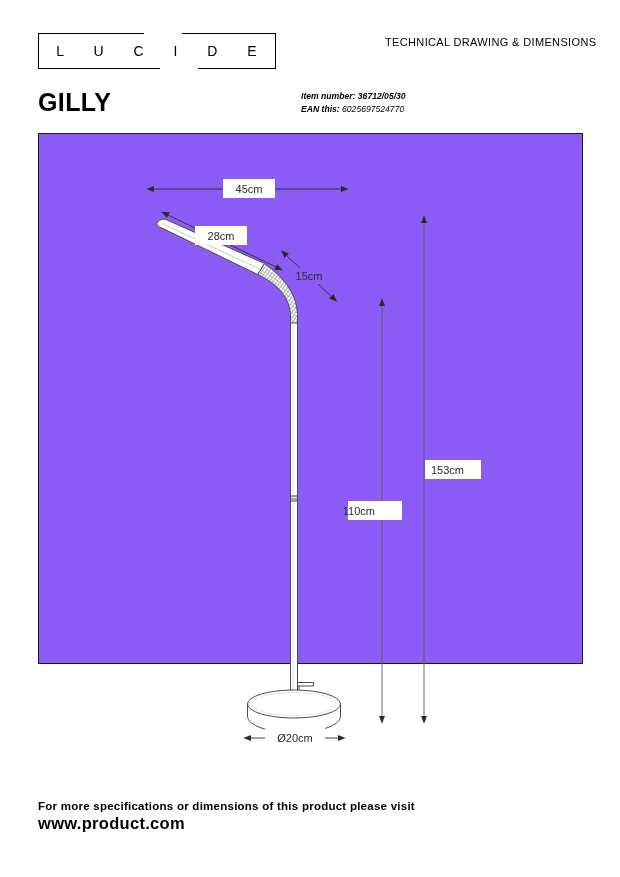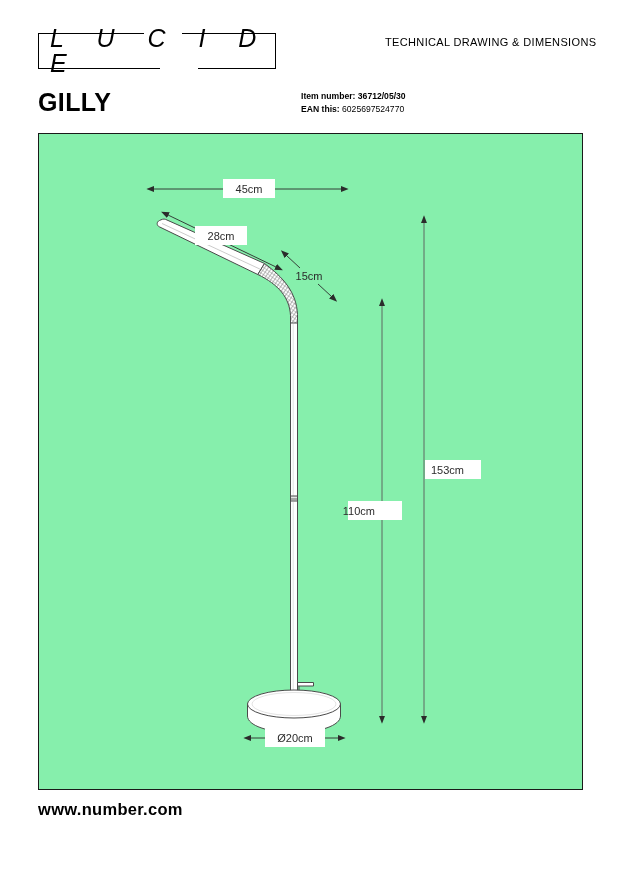--- a/index.html
+++ b/index.html
@@ -51,27 +51,26 @@
     border-left: 1.6px solid #000;
   }
   .logo-box .frame-left { left: 0; }
   .logo-box .frame-right { right: 0; }
   .logo-letters {
     position: absolute;
     left: 0; right: 0; top: 0; bottom: 0;
     display: flex;
     align-items: center;
     justify-content: center;
-    font-size: 25px;
+    font-size: 14px;
     letter-spacing: 13px;
     font-weight: 400;
     padding-left: 12px;
     box-sizing: border-box;
     line-height: 1;
-    font-style: italic;
   }
 
   .header-subtitle {
     position: absolute;
     left: 385px;
     top: 36px;
     font-size: 11px;
     letter-spacing: 0.35px;
     white-space: nowrap;
   }
@@ -85,36 +84,37 @@
     letter-spacing: 0.4px;
   }
 
   .meta {
     position: absolute;
     left: 301px;
     top: 90px;
     font-size: 8.6px;
     line-height: 12.5px;
     white-space: nowrap;
+    font-style: italic;
   }
   .meta .row { display: block; }
   .meta .k { font-weight: bold; }
   .meta .v { font-weight: bold; }
   .meta .v-light { font-weight: normal; }
 
   
   .drawing-frame {
     position: absolute;
     left: 38px;
     top: 133px;
     width: 545px;
-    height: 657px;
+    height: 531px;
     border: 1.3px solid #1a1a1a;
     box-sizing: border-box;
-    background: #86efac;
+    background: #8b5cf6;
   }
   .drawing-svg {
     position: absolute;
     left: 0;
     top: 0;
     width: 545px;
     height: 657px;
   }
 
   
@@ -239,14 +239,15 @@
 
     <g>
       <line x1="212" y1="604" x2="299" y2="604" stroke="#2b2b2b" stroke-width="0.9" marker-start="url(#arrL)" marker-end="url(#arrR)"></line>
       <rect x="226" y="594" width="60" height="19" fill="#ffffff"></rect>
       <text class="dim-text" x="256" y="608" text-anchor="middle">Ø20cm</text>
     </g>
   </svg>
 </div>
 
 <div class="footer">
-  <div class="footer-line2">www.number.com</div>
+  <div class="footer-line1">For more specifications or dimensions of this product please visit</div>
+  <div class="footer-line2">www.product.com</div>
 </div>
 
 </body></html>

